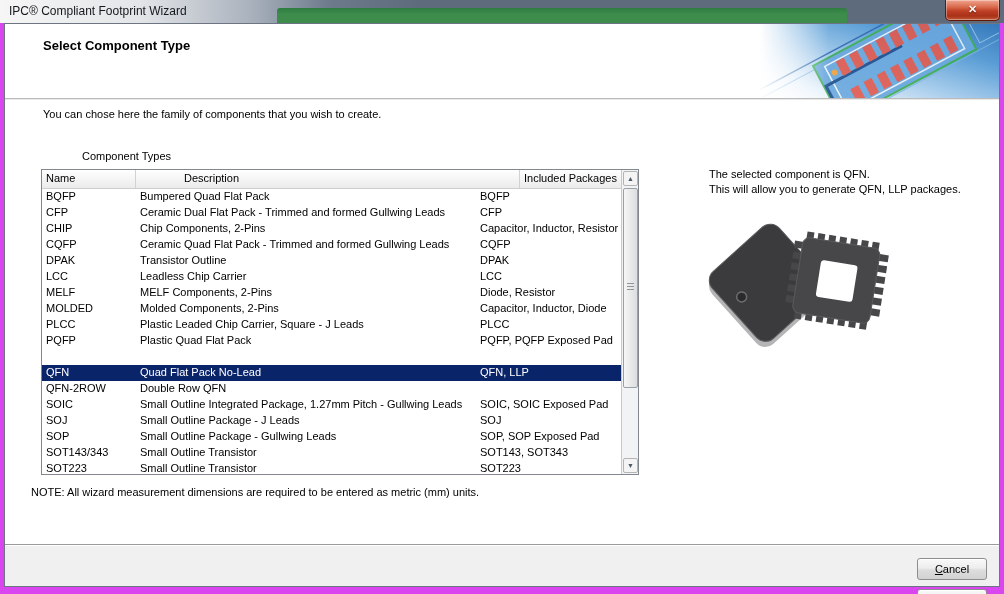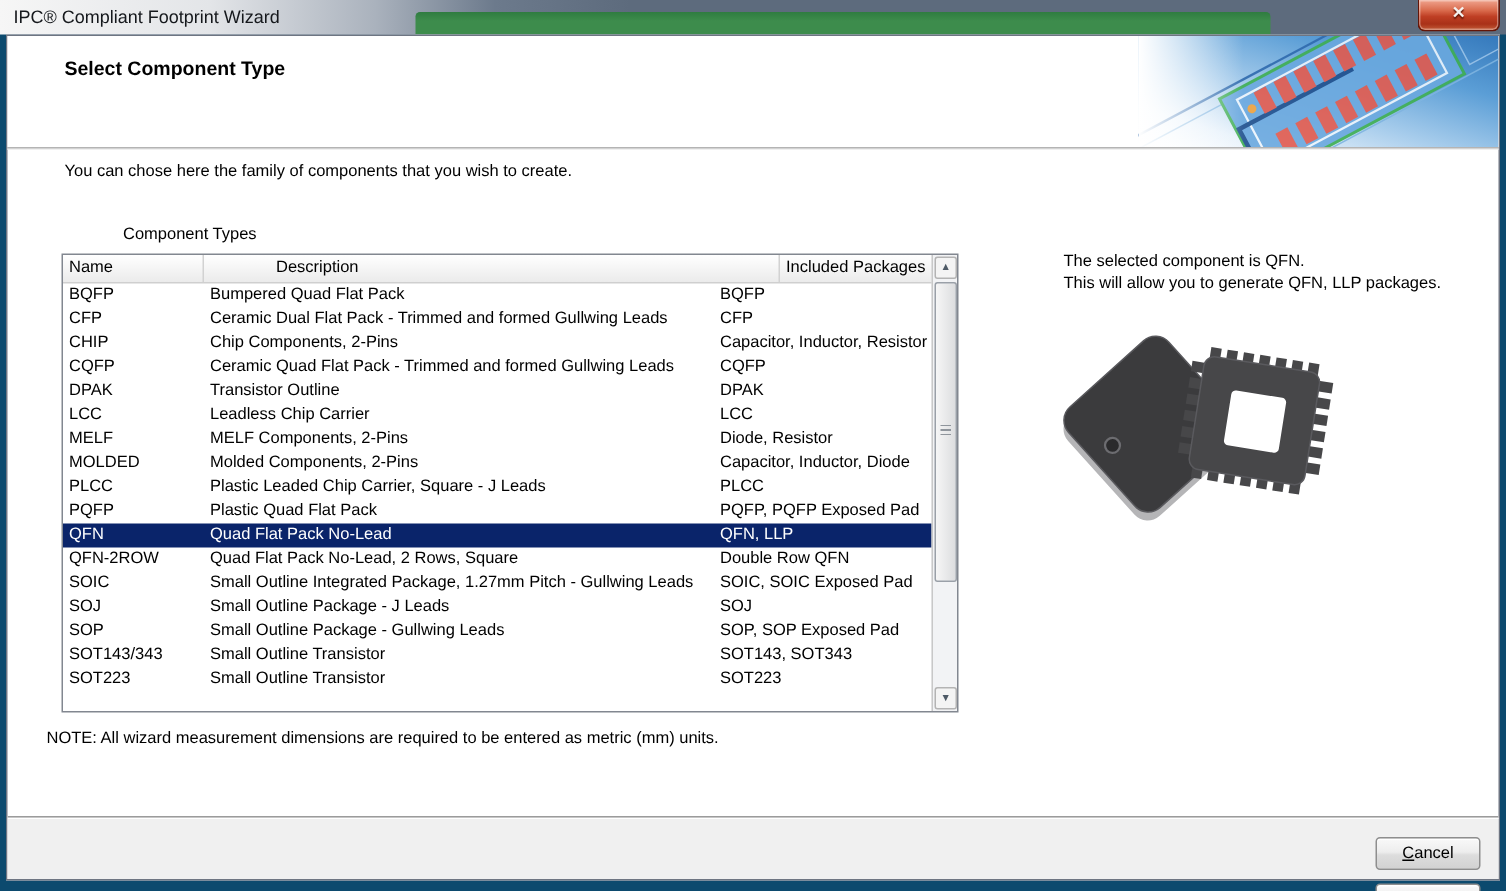--- a/index.html
+++ b/index.html
@@ -1,19 +1,19 @@
 <!DOCTYPE html>
 <html><head>
 <meta charset="utf-8">
 <style>
   html,body { margin:0; padding:0; }
   body { font-family:"Liberation Sans", sans-serif; background:#888; }
   #window {
     position:relative; width:1004px; height:594px;
-    background:#0c4a6e; overflow:hidden;
+    background:#d946ef; overflow:hidden;
   }
   
   .titlebar {
     position:absolute; left:0; top:0; width:1004px; height:23px;
     background:linear-gradient(to right,#f6f6f6 0px,#e3e5e8 140px,#aab2bd 250px,#6c7a8c 330px,#5d6b7d 420px,#5d6b7d 100%);
   }
   .titlebar-text {
     position:absolute; left:9px; top:4px; font-size:12px; color:#15181c;
   }
   .green-band {
@@ -48,21 +48,21 @@
   }
   .thead { position:absolute; left:0; top:0; width:619px; height:18px; display:flex;
     background:linear-gradient(#ffffff,#ebebeb); border-bottom:1px solid #cfcfcf; }
   .th { font-size:11px; color:#000; padding:2px 0 0 4px; box-sizing:border-box;
     border-right:1px solid #d2d2d2; overflow:hidden; white-space:nowrap; }
   .th.c-name { width:94px; } .th.c-desc { width:340px;margin-left:44px; } .th.c-pkg { flex:1; border-right:none; }
   .tbody { position:absolute; left:0; top:19px; width:619px; }
   .trow { display:flex; height:16px; font-size:11px; color:#000; white-space:nowrap; cursor:default; }
   .trow .td { padding:1px 0 0 4px; box-sizing:border-box; overflow:hidden; }
   .td.c-name { width:94px; } .td.c-desc { width:340px; } .td.c-pkg { flex:1; }
-  .trow.selected { background:#0a246a; color:#fff; }
+  .trow.selected { background:#0a246a; color:#fff;margin-top:16px; }
   
   .vscroll { position:absolute; right:0; top:0; width:17px; height:304px;
     background:#f2f3f5; border-left:1px solid #c8c8c8; box-sizing:border-box; }
   .sbtn { position:absolute; left:1px; width:15px; height:15px; background:#f4f4f4;
     border:1px solid #b4b4b4; border-radius:2px; box-sizing:border-box;
     font-size:7px; color:#4e5a66; text-align:center; line-height:13px; }
   .sbtn.up { top:1px; } .sbtn.down { bottom:1px; }
   .sthumb { position:absolute; left:1px; top:18px; width:15px; height:200px;
     background:linear-gradient(to right,#f6f6f6,#dcdddf); border:1px solid #9aa0a8;
     border-radius:2px; box-sizing:border-box; }
@@ -211,21 +211,20 @@
     <div class="td c-desc">Plastic Quad Flat Pack</div>
     <div class="td c-pkg">PQFP, PQFP Exposed Pad</div>
   </div>
           <div class="trow selected">
     <div class="td c-name">QFN</div>
     <div class="td c-desc">Quad Flat Pack No-Lead</div>
     <div class="td c-pkg">QFN, LLP</div>
   </div>
           <div class="trow">
     <div class="td c-name">QFN-2ROW</div>
-    <div class="td c-desc">Quad Flat Pack No-Lead, 2 Rows, Square</div>
     <div class="td c-pkg">Double Row QFN</div>
   </div>
           <div class="trow">
     <div class="td c-name">SOIC</div>
     <div class="td c-desc">Small Outline Integrated Package, 1.27mm Pitch - Gullwing Leads</div>
     <div class="td c-pkg">SOIC, SOIC Exposed Pad</div>
   </div>
           <div class="trow">
     <div class="td c-name">SOJ</div>
     <div class="td c-desc">Small Outline Package - J Leads</div>

